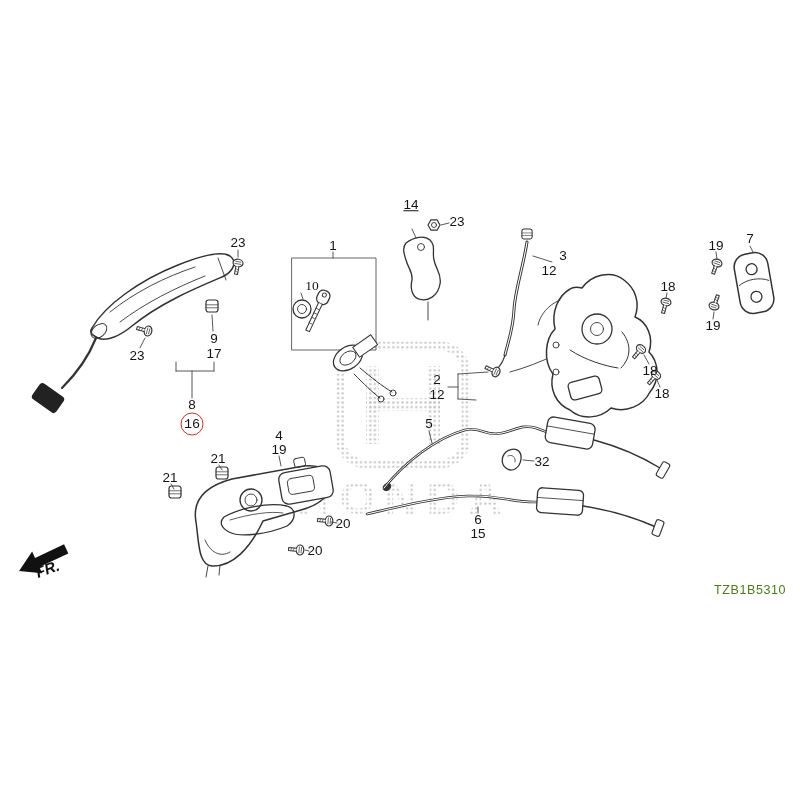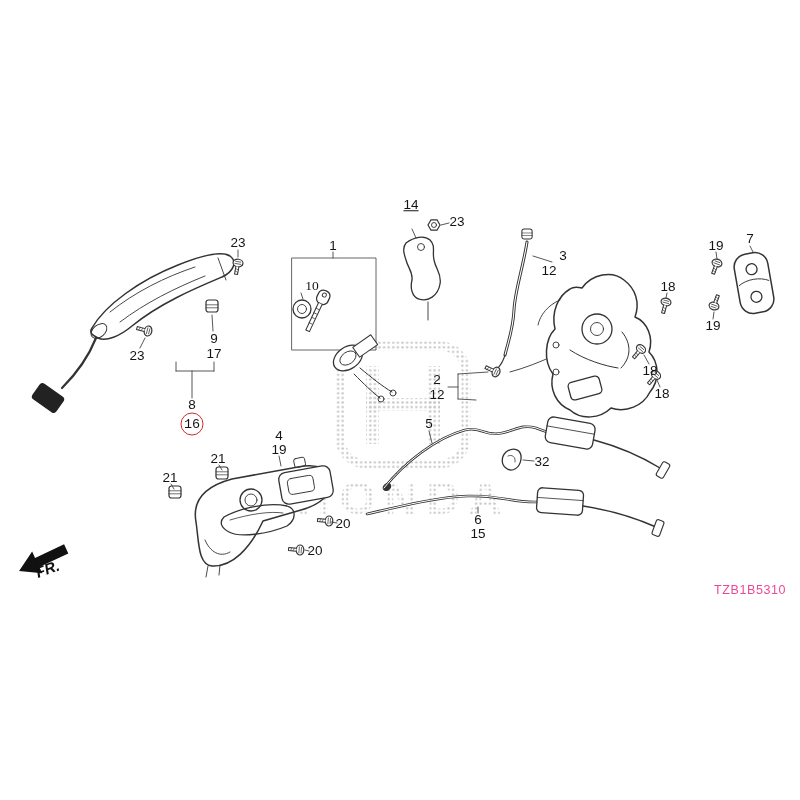--- a/index.html
+++ b/index.html
@@ -9,21 +9,21 @@
     position:absolute;transform:translate(-50%,-50%);
     font:13.5px "Liberation Sans",sans-serif;color:#141414;line-height:1;white-space:nowrap;
   }
   .callout.highlighted{
     border:1.7px solid #cf2b2b;border-radius:50%;
     width:23px;height:23px;box-sizing:border-box;
     display:flex;align-items:center;justify-content:center;font-family:Liberation Mono, monospace;
   }
   .code{
     position:absolute;left:714px;top:583px;
-    font:12.5px "Liberation Sans",sans-serif;letter-spacing:.6px;color:#ec4899;
+    font:12.5px "Liberation Sans",sans-serif;letter-spacing:.6px;color:#4d7c0f;
   }
 </style>
 </head>
 <body>
 
 <div class="stage">
 
 <svg class="art" width="800" height="800" viewBox="0 0 800 800">
   <defs>
     <pattern id="halftone" width="4.6" height="4.6" patternUnits="userSpaceOnUse">

